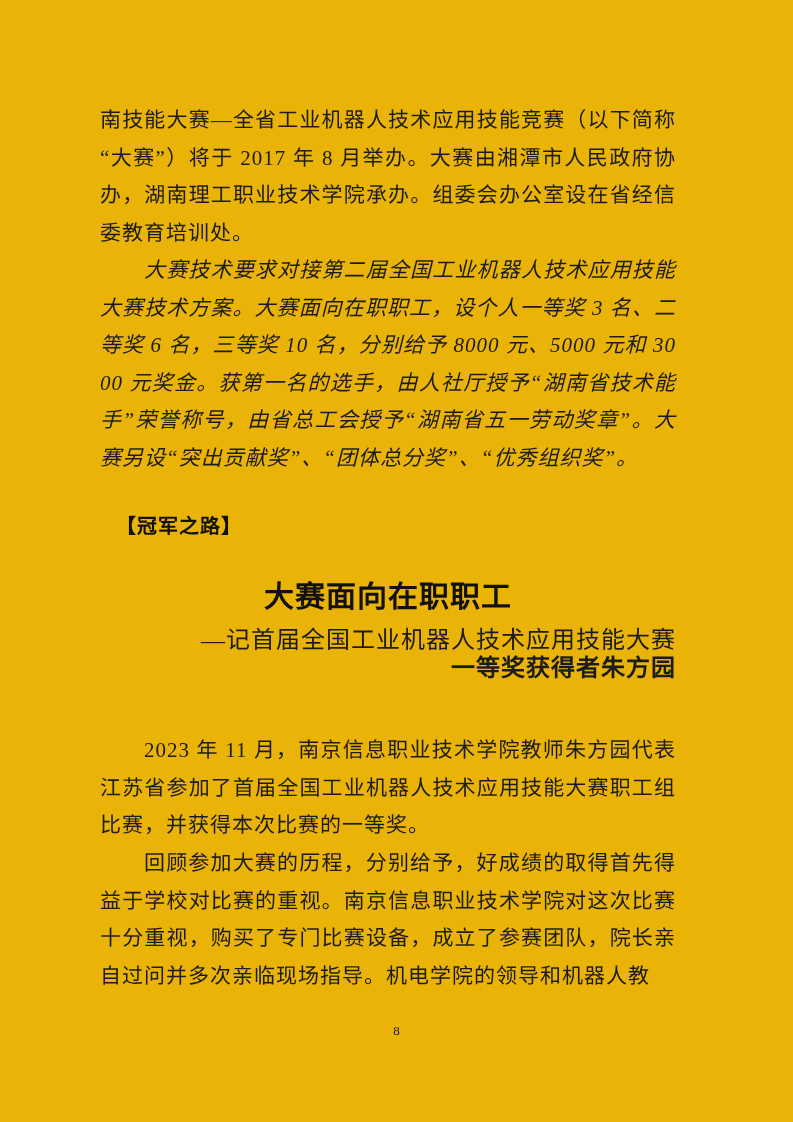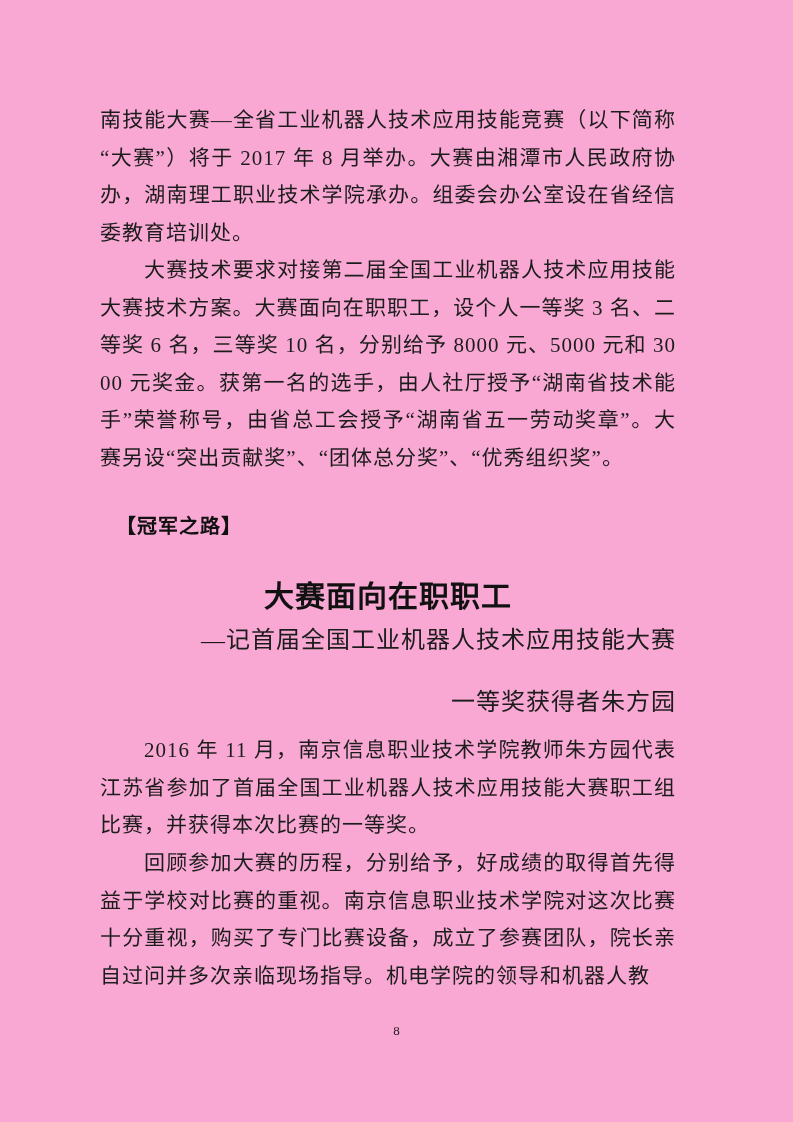--- a/index.html
+++ b/index.html
@@ -4,39 +4,39 @@
 <style>
   html, body {
     margin: 0;
     padding: 0;
     background: #ffffff;
   }
   .page {
     position: relative;
     width: 793px;
     height: 1122px;
-    background: #f9a8d4;
+    background: #eab308;
     color: #1c1c1c;
     font-family: "Liberation Serif", "DejaVu Serif", serif;
     overflow: hidden;
   }
   .body-text {
     position: absolute;
     left: 100px;
     width: 576px;
     font-size: 21px;
     line-height: 37.5px;
     letter-spacing: 1px;
     text-align: justify;
     word-break: break-all;
     color: #1c1c1c;
   }
   .indent { text-indent: 44px; }
   .para-1 { top: 102px; }
-  .para-2 { top: 252px; }
+  .para-2 { top: 252px; font-style: italic; }
   .section-head {
     position: absolute;
     left: 100px;
     top: 509px;
     width: 576px;
     padding-left: 8px;
     box-sizing: border-box;
     font-family: Liberation Mono, monospace;
     font-weight: 700;
     font-size: 20px;
@@ -63,21 +63,21 @@
     position: absolute;
     left: 100px;
     width: 576px;
     font-size: 24px;
     line-height: 36px;
     letter-spacing: 1px;
     text-align: right;
     color: #1c1c1c;
   }
   .subtitle-1 { top: 622px; }
-  .subtitle-2 { top: 684px; }
+  .subtitle-2 { top: 650px; font-weight: bold; }
   .para-3 { top: 732px; }
   .para-4 { top: 845px; }
   .page-number {
     position: absolute;
     left: 0;
     top: 1022px;
     width: 793px;
     text-align: center;
     font-size: 13px;
     line-height: 18px;
@@ -94,19 +94,19 @@
   <div class="body-text para-2 indent">大赛技术要求对接第二届全国工业机器人技术应用技能大赛技术方案。大赛面向在职职工，设个人一等奖 3 名、二等奖 6 名，三等奖 10 名，分别给予 8000 元、5000 元和 3000 元奖金。获第一名的选手，由人社厅授予“湖南省技术能手”荣誉称号，由省总工会授予“湖南省五一劳动奖章”。大赛另设“突出贡献奖”、“团体总分奖”、“优秀组织奖”。</div>
 
   <div class="section-head">【冠军之路】</div>
 
   <h1 class="article-title">大赛面向在职职工</h1>
 
   <div class="subtitle subtitle-1">—记首届全国工业机器人技术应用技能大赛</div>
 
   <div class="subtitle subtitle-2">一等奖获得者朱方园</div>
 
-  <div class="body-text para-3 indent">2016 年 11 月，南京信息职业技术学院教师朱方园代表江苏省参加了首届全国工业机器人技术应用技能大赛职工组比赛，并获得本次比赛的一等奖。</div>
+  <div class="body-text para-3 indent">2023 年 11 月，南京信息职业技术学院教师朱方园代表江苏省参加了首届全国工业机器人技术应用技能大赛职工组比赛，并获得本次比赛的一等奖。</div>
 
   <div class="body-text para-4 indent">回顾参加大赛的历程，分别给予，好成绩的取得首先得益于学校对比赛的重视。南京信息职业技术学院对这次比赛十分重视，购买了专门比赛设备，成立了参赛团队，院长亲自过问并多次亲临现场指导。机电学院的领导和机器人教</div>
 
   <div class="page-number">8</div>
 
 </div>
 
 </body></html>

